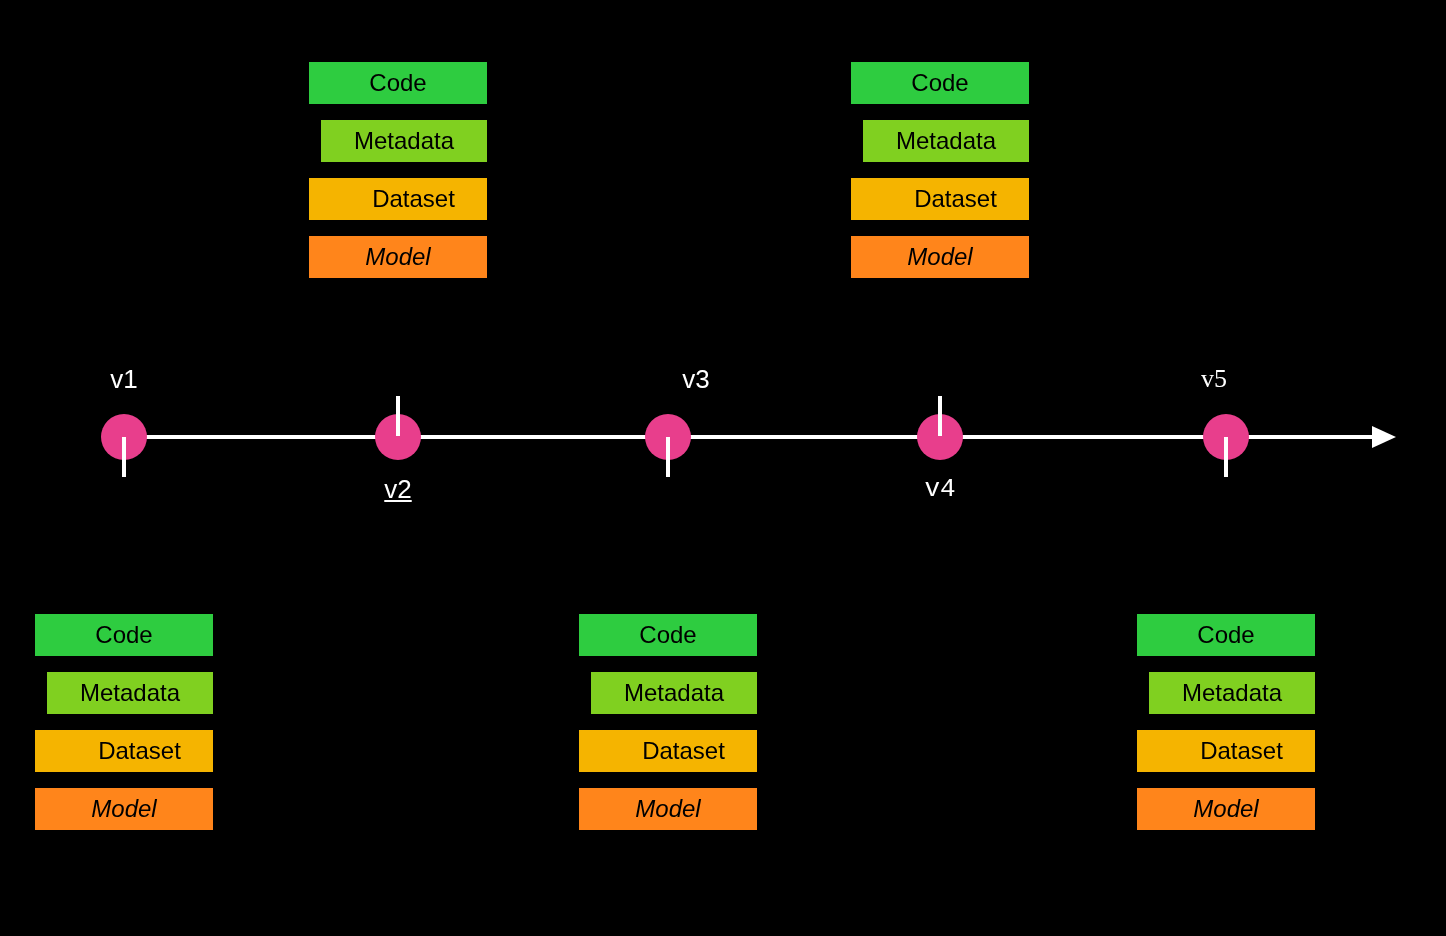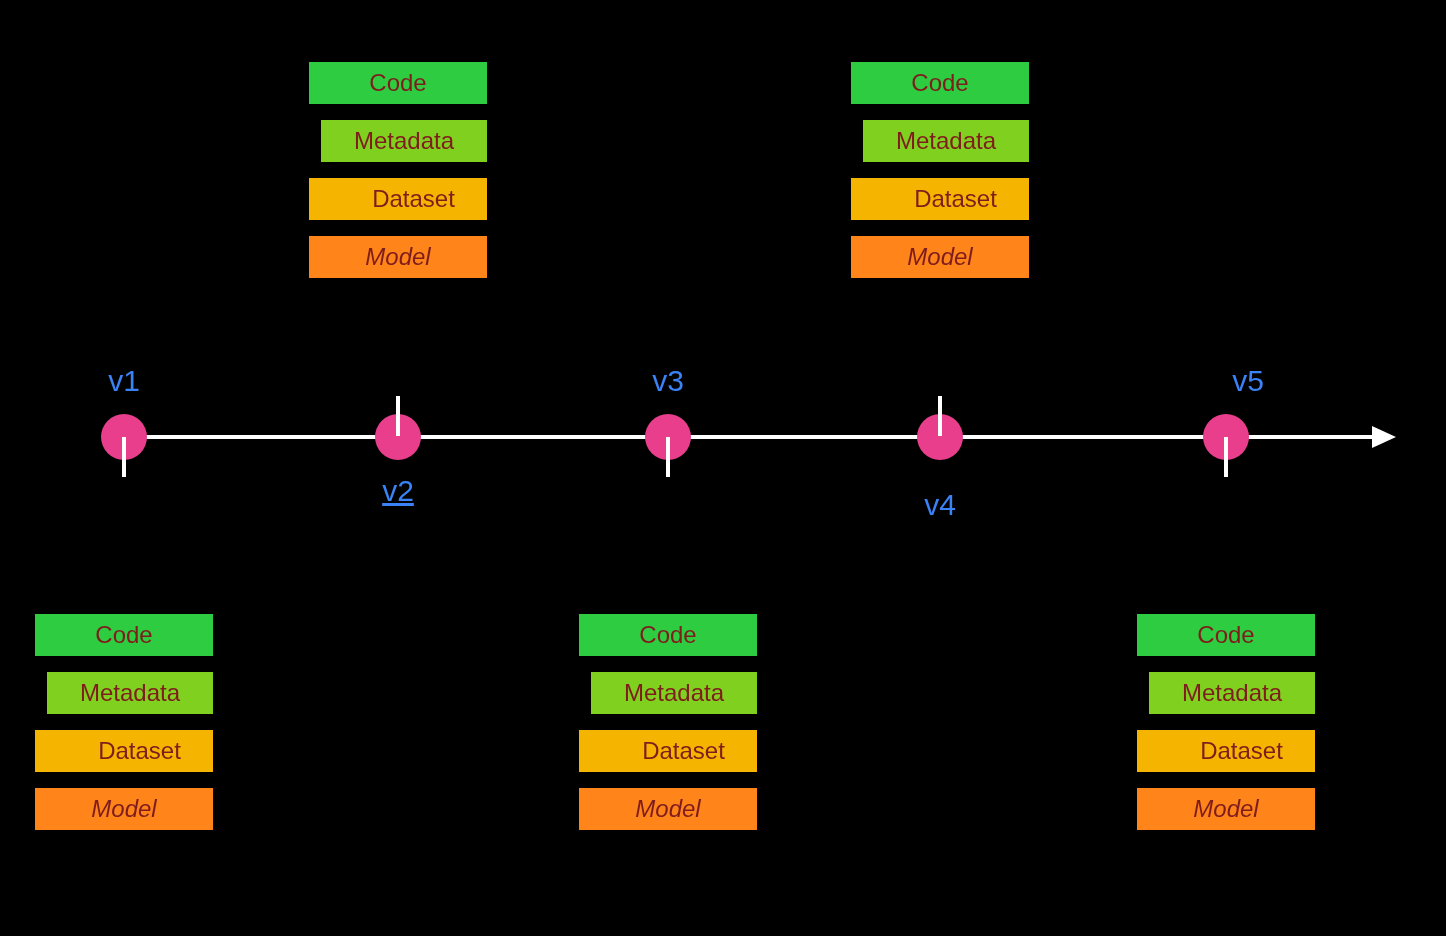--- a/index.html
+++ b/index.html
@@ -46,39 +46,39 @@
     position: absolute;
     width: 4px;
     height: 40px;
     background: #ffffff;
     transform: translateX(-50%);
   }
   .version-label {
     position: absolute;
     width: 80px;
     text-align: center;
-    color: #3b82f6;
-    font-size: 30px;
+    color: #ffffff;
+    font-size: 26px;
     font-weight: 400;
     transform: translateX(-50%);
   }
   .stack {
     position: absolute;
     width: 178px;
     display: flex;
     flex-direction: column;
     gap: 16px;
     transform: translateX(-50%);
   }
   .chip {
     height: 42px;
     line-height: 42px;
     text-align: center;
     font-size: 24px;
-    color: #7f1d1d;
+    color: #000000;
   }
   .c-code     { background: #2ecc40; }
   .c-metadata { background: #80d020; margin-left: 12px; }
   .c-dataset  { background: #f5b400; padding-left: 31px; }
   .c-model    { background: #ff851b; font-style: italic; }
 </style>
 </head>
 <body>
 
 <div class="canvas">
@@ -101,41 +101,41 @@
   <div class="version-label" style="left:398px; top:474px;text-decoration:underline;">v2</div>
   <div class="stack" style="left:398px; top:62px;">
     <div class="chip c-code">Code</div>
     <div class="chip c-metadata">Metadata</div>
     <div class="chip c-dataset">Dataset</div>
     <div class="chip c-model">Model</div>
   </div>
 
   <div class="dot" style="left:668px;"></div>
   <div class="tick" style="left:668px; top:437px;"></div>
-  <div class="version-label" style="left:668px; top:364px;">v3</div>
+  <div class="version-label" style="left:696px; top:364px;">v3</div>
   <div class="stack" style="left:668px; top:614px;">
     <div class="chip c-code">Code</div>
     <div class="chip c-metadata">Metadata</div>
     <div class="chip c-dataset">Dataset</div>
     <div class="chip c-model">Model</div>
   </div>
 
   <div class="dot" style="left:940px;"></div>
   <div class="tick" style="left:940px; top:396px;"></div>
-  <div class="version-label" style="left:940px; top:488px;">v4</div>
+  <div class="version-label" style="left:940px; top:474px;font-family:Liberation Mono, monospace;">v4</div>
   <div class="stack" style="left:940px; top:62px;">
     <div class="chip c-code">Code</div>
     <div class="chip c-metadata">Metadata</div>
     <div class="chip c-dataset">Dataset</div>
     <div class="chip c-model">Model</div>
   </div>
 
   <div class="dot" style="left:1226px;"></div>
   <div class="tick" style="left:1226px; top:437px;"></div>
-  <div class="version-label" style="left:1248px; top:364px;">v5</div>
+  <div class="version-label" style="left:1214px; top:364px;font-family:Liberation Serif, serif;">v5</div>
   <div class="stack" style="left:1226px; top:614px;">
     <div class="chip c-code">Code</div>
     <div class="chip c-metadata">Metadata</div>
     <div class="chip c-dataset">Dataset</div>
     <div class="chip c-model">Model</div>
   </div>
 
 </div>
 
 </body></html>

